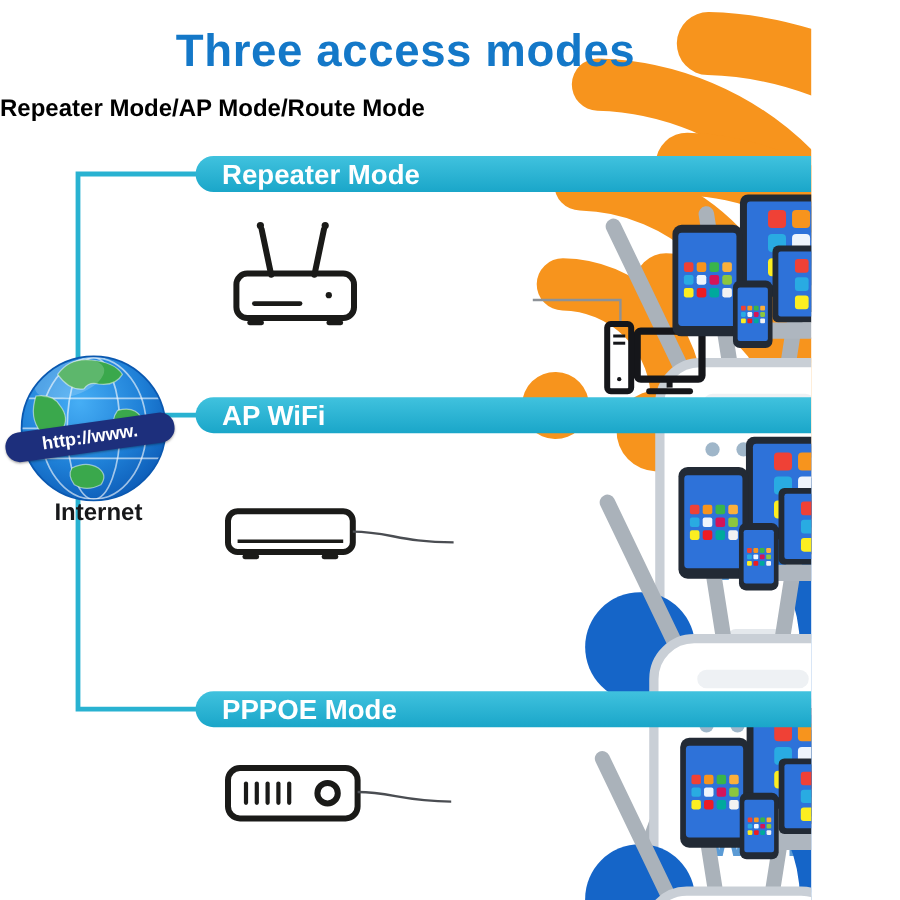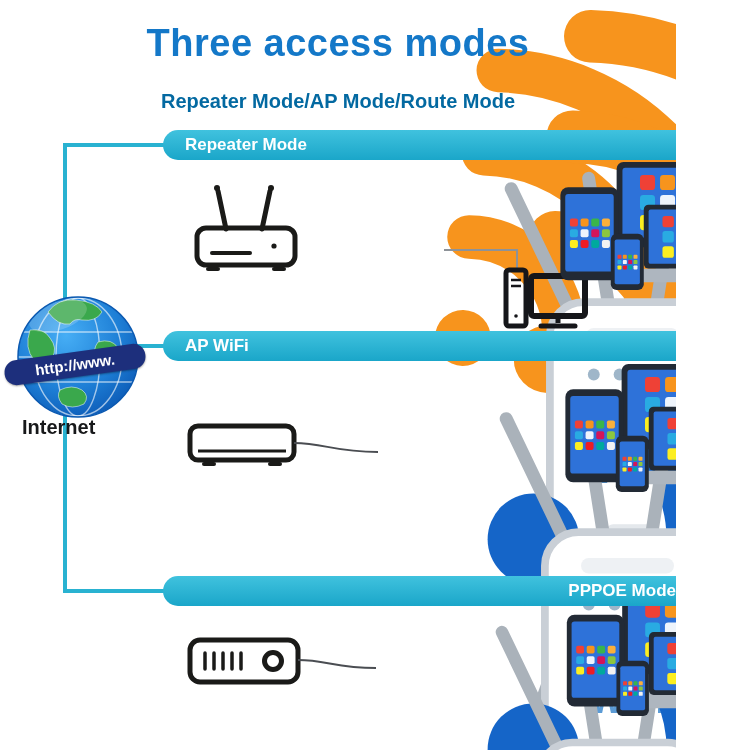--- a/index.html
+++ b/index.html
@@ -1,32 +1,32 @@
 <!DOCTYPE html>
 <html><head>
 <meta charset="utf-8">
 <style>
   * { margin:0; padding:0; box-sizing:border-box; }
   html,body { width:750px; height:750px; background:#fff; font-family:"Liberation Sans",sans-serif; }
   .canvas { position:relative; width:676px; height:750px; background:#fff; overflow:hidden; }
   .art { position:absolute; left:0; top:0; width:750px; height:750px; }
   .title { position:absolute; top:22px; left:0; width:100%; text-align:center;
            font-size:38px; font-weight:800; color:#1478c8; letter-spacing:.5px; }
-  .subtitle { position:absolute; top:80px; left:0; width:100%; text-align:center;
-              font-size:20px; font-weight:600; color:#0369a1;margin-top:10px; }
+  .subtitle { position:absolute; top:80px; left:0; width:100%; text-align:left;
+              font-size:20px; font-weight:600; color:#000000; }
   .banner { position:absolute; left:163px; right:0; height:30px;
             border-radius:16px 0 0 16px;
             background:linear-gradient(180deg,#40c2de,#1aa6c9);
-            color:#fff; font-weight:700; font-size:17px; line-height:30px; padding-left:22px; }
-  .banner.b1 { top:130px; } .banner.b2 { top:331px; } .banner.b3 { top:576px;text-align:right; }
+            color:#fff; font-weight:700; font-size:23px; line-height:30px; padding-left:22px; }
+  .banner.b1 { top:130px; } .banner.b2 { top:331px; } .banner.b3 { top:576px; }
   .ribbon { position:absolute; left:4px; top:352px; width:142px; height:25px;
             background:#1d2f7c; border-radius:12px; transform:rotate(-8deg);
             color:#fff; font-weight:700; font-size:15px; text-align:center; line-height:25px;
             box-shadow:0 1px 2px rgba(0,0,0,.35); }
-  .internet { position:absolute; left:22px; top:416px; width:120px; 
+  .internet { position:absolute; left:22px; top:416px; width:120px; text-align:center;
               font-size:20px; font-weight:700; color:#17181a; }
 </style>
 </head>
 <body>
 
 <div class="canvas">
 
   <svg class="art" viewBox="0 0 750 750" xmlns="http://www.w3.org/2000/svg">
 
     <defs>

